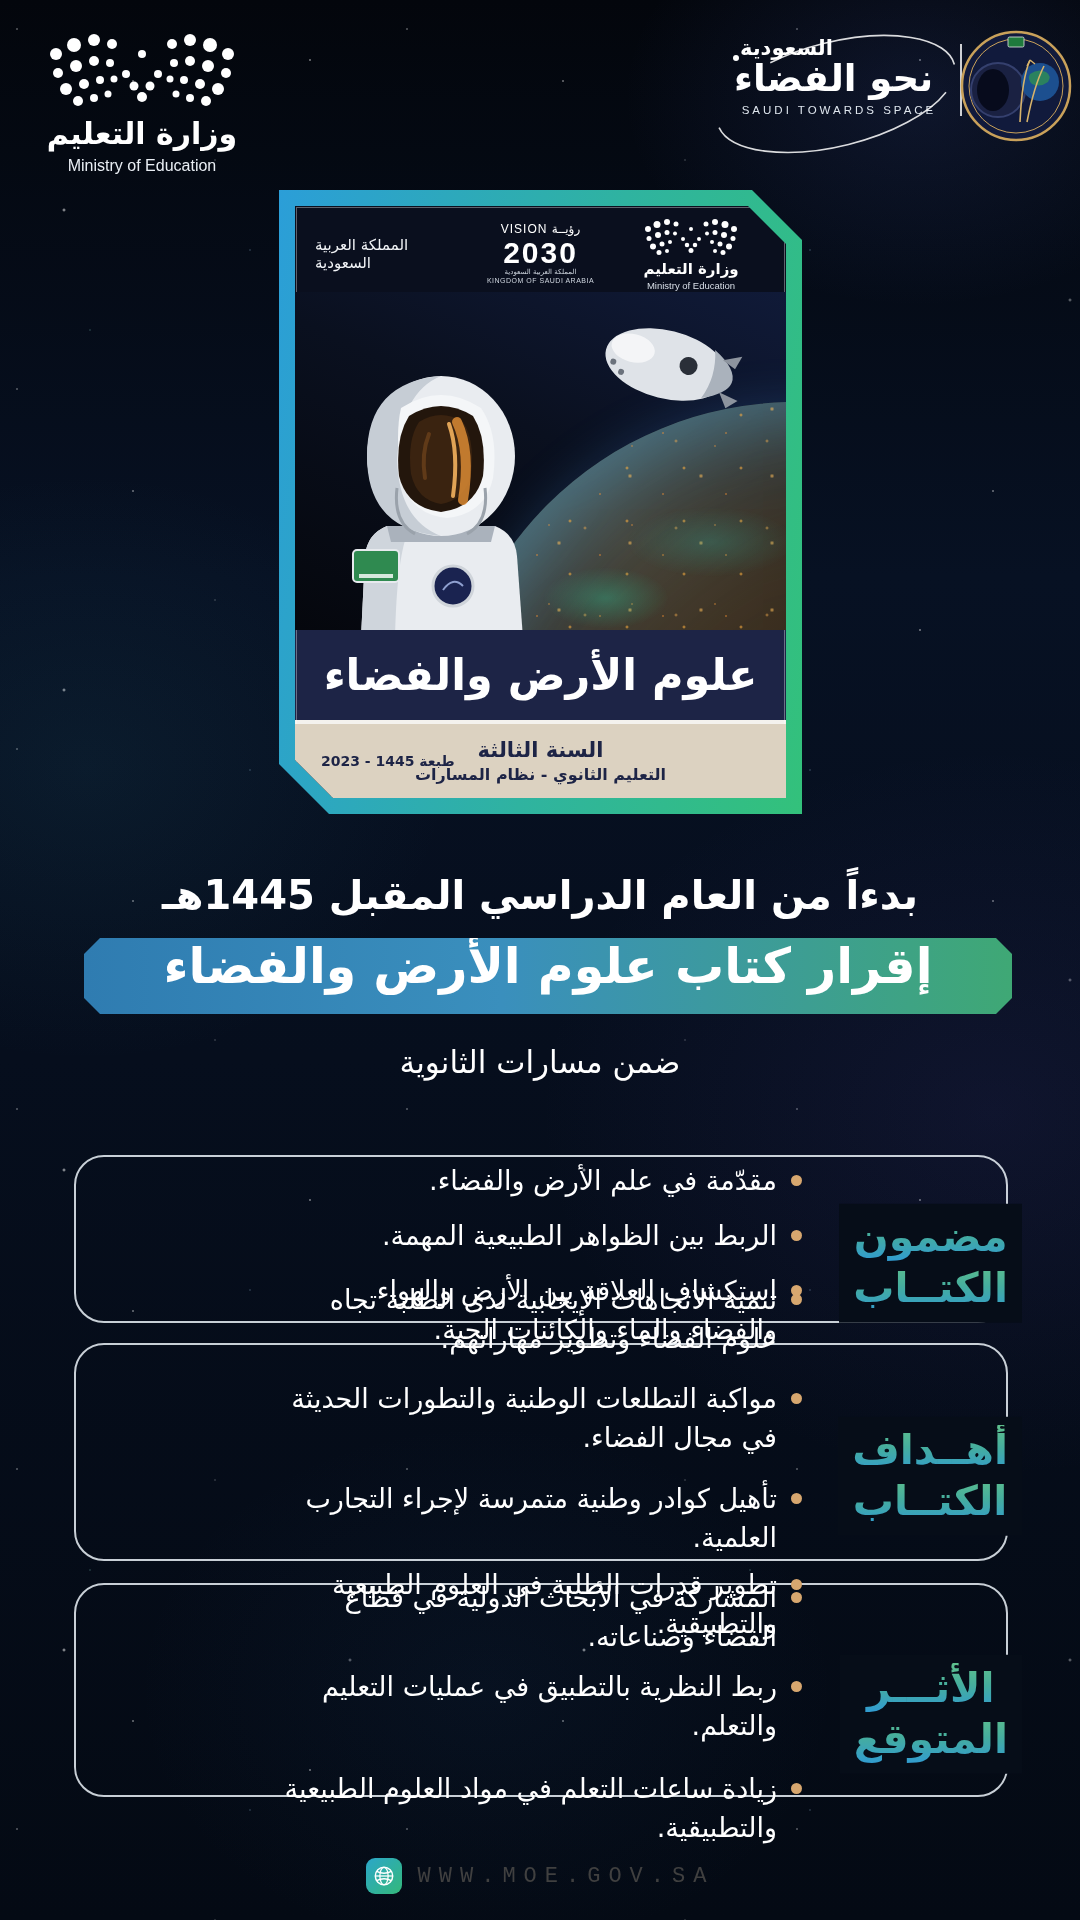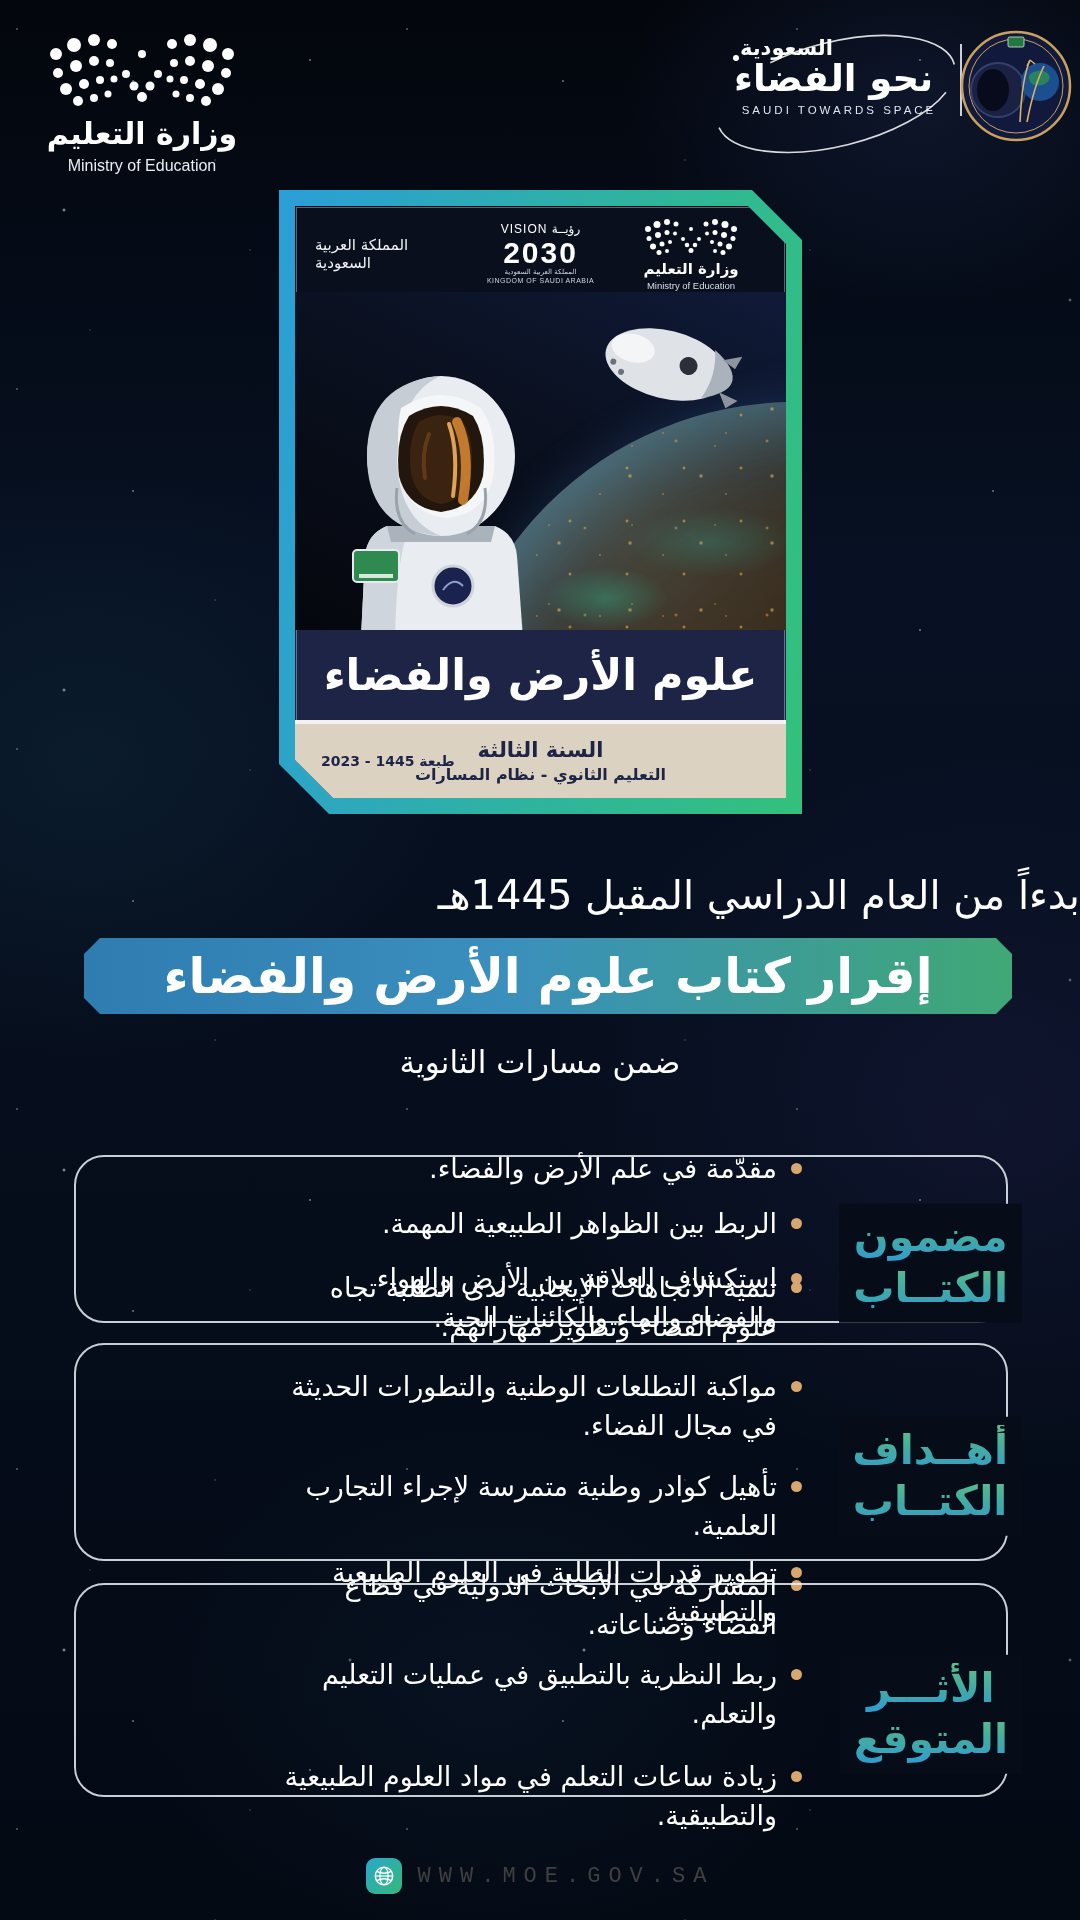--- a/index.html
+++ b/index.html
@@ -81,35 +81,35 @@
   .capsule{position:absolute;right:34px;top:26px;width:160px;height:96px;transform:rotate(14deg);}
   .astronaut{position:absolute;left:6px;bottom:-8px;width:280px;height:300px;}
   .cov-title{height:90px;background:#1d2446;display:flex;align-items:center;justify-content:center;
     font-size:43px;font-weight:bold;color:#fff;}
   .cov-divider{height:4px;background:#f4f2ee;}
   .cov-band{flex:1;background:#dcd2c1;position:relative;display:flex;flex-direction:column;align-items:center;justify-content:center;color:#1d2446;}
   .cov-band .g1{font-size:21px;font-weight:bold;}
   .cov-band .g2{font-size:16px;font-weight:bold;margin-top:3px;}
   .cov-band .ed{position:absolute;left:26px;top:50%;transform:translateY(-50%);font-size:14px;font-weight:bold;}
   
-  .kicker{position:absolute;left:0;top:872px;width:100%;font-size:40px;font-weight:normal;}
+  .kicker{position:absolute;left:0;top:872px;width:100%;text-align:center;font-size:40px;font-weight:bold;}
   .banner{position:absolute;left:84px;top:938px;width:928px;height:76px;
     background:linear-gradient(90deg,#2f7cb1 0%,#3a8fbd 45%,#3fa875 100%);
     clip-path:polygon(16px 0, calc(100% - 16px) 0, 100% 16px, 100% calc(100% - 16px), calc(100% - 16px) 100%, 16px 100%, 0 calc(100% - 16px), 0 16px);
-    display:flex;align-items:center;justify-content:center;}
+    display:flex;justify-content:center;}
   .banner span{font-size:49px;font-weight:bold;color:#fff;}
   .subline{position:absolute;left:0;top:1044px;width:100%;text-align:center;font-size:31px;}
   
   .sec{position:absolute;left:74px;width:934px;border:2px solid rgba(235,242,248,.85);border-radius:30px;box-sizing:border-box;}
   .sec-title{position:absolute;right:-16px;top:50%;transform:translateY(-50%);
     background:#060d18;padding:8px 14px;text-align:center;line-height:1.25;margin-top:24px;}
   .sec-title span{display:block;font-size:41px;font-weight:bold;
     background:linear-gradient(180deg,#5fc08c 0%,#45ad9e 45%,#2f9ad4 100%);
     -webkit-background-clip:text;background-clip:text;color:transparent;}
-  .bullets{direction:rtl;list-style:none;margin:4px;height:100%;box-sizing:border-box;
+  .bullets{direction:rtl;list-style:none;margin:16px;height:100%;box-sizing:border-box;
     padding:0 44px 0 30px;display:flex;flex-direction:column;justify-content:center;}
   .bullets li{display:flex;align-items:flex-start;color:#fff;font-size:27px;line-height:1.45;}
   .bullets .dot{flex:0 0 auto;width:11px;height:11px;border-radius:50%;background:#d7a76f;margin-left:14px;margin-top:14px;}
   .sec1{top:1155px;height:168px;} .sec1 .bullets{gap:16px;padding-left:190px;}
   .sec2{top:1343px;height:218px;} .sec2 .bullets{gap:21px;padding-left:190px;}
   .sec3{top:1583px;height:214px;} .sec3 .bullets{gap:24px;padding-left:190px;}
   .sec1 .bullets,.sec2 .bullets,.sec3 .bullets{padding-right:44px;}
   .sec .bullets{padding-left:30px;margin-left:176px;}
   
   .sec .bullets{margin-right:160px;}

